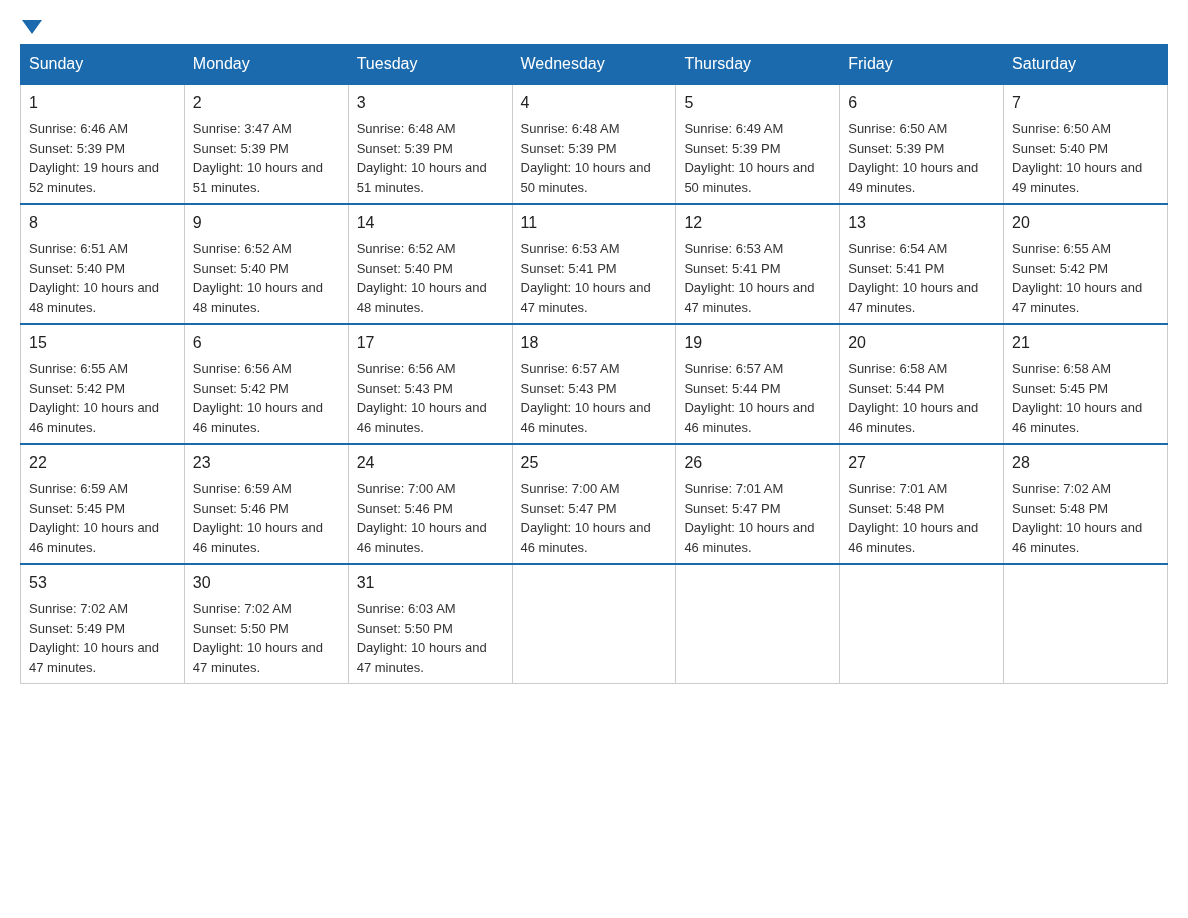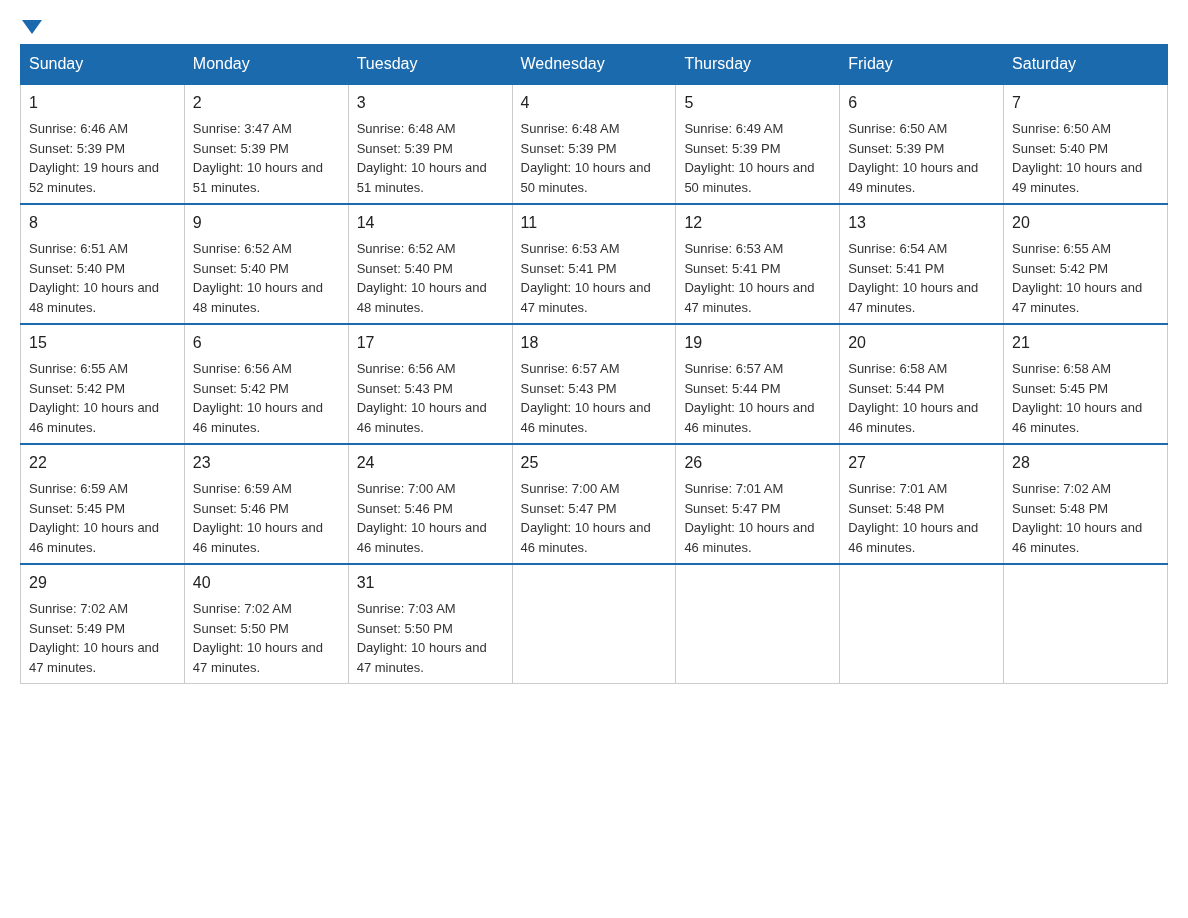--- a/index.html
+++ b/index.html
@@ -294,34 +294,34 @@
       </td>
         <td>
         <span class="day-num">28</span>
         <span>Sunrise: 7:02 AM</span><br>
         <span>Sunset: 5:48 PM</span><br>
         <span>Daylight: 10 hours and 46 minutes.</span>
       </td>
       </tr>
       <tr>
         <td>
-        <span class="day-num">29</span>
+        <span class="day-num">53</span>
         <span>Sunrise: 7:02 AM</span><br>
         <span>Sunset: 5:49 PM</span><br>
         <span>Daylight: 10 hours and 47 minutes.</span>
       </td>
         <td>
-        <span class="day-num">40</span>
+        <span class="day-num">30</span>
         <span>Sunrise: 7:02 AM</span><br>
         <span>Sunset: 5:50 PM</span><br>
         <span>Daylight: 10 hours and 47 minutes.</span>
       </td>
         <td>
         <span class="day-num">31</span>
-        <span>Sunrise: 7:03 AM</span><br>
+        <span>Sunrise: 6:03 AM</span><br>
         <span>Sunset: 5:50 PM</span><br>
         <span>Daylight: 10 hours and 47 minutes.</span>
       </td>
         <td class="empty"></td>
         <td class="empty"></td>
         <td class="empty"></td>
         <td class="empty"></td>
       </tr>
     </tbody>
 </table>

